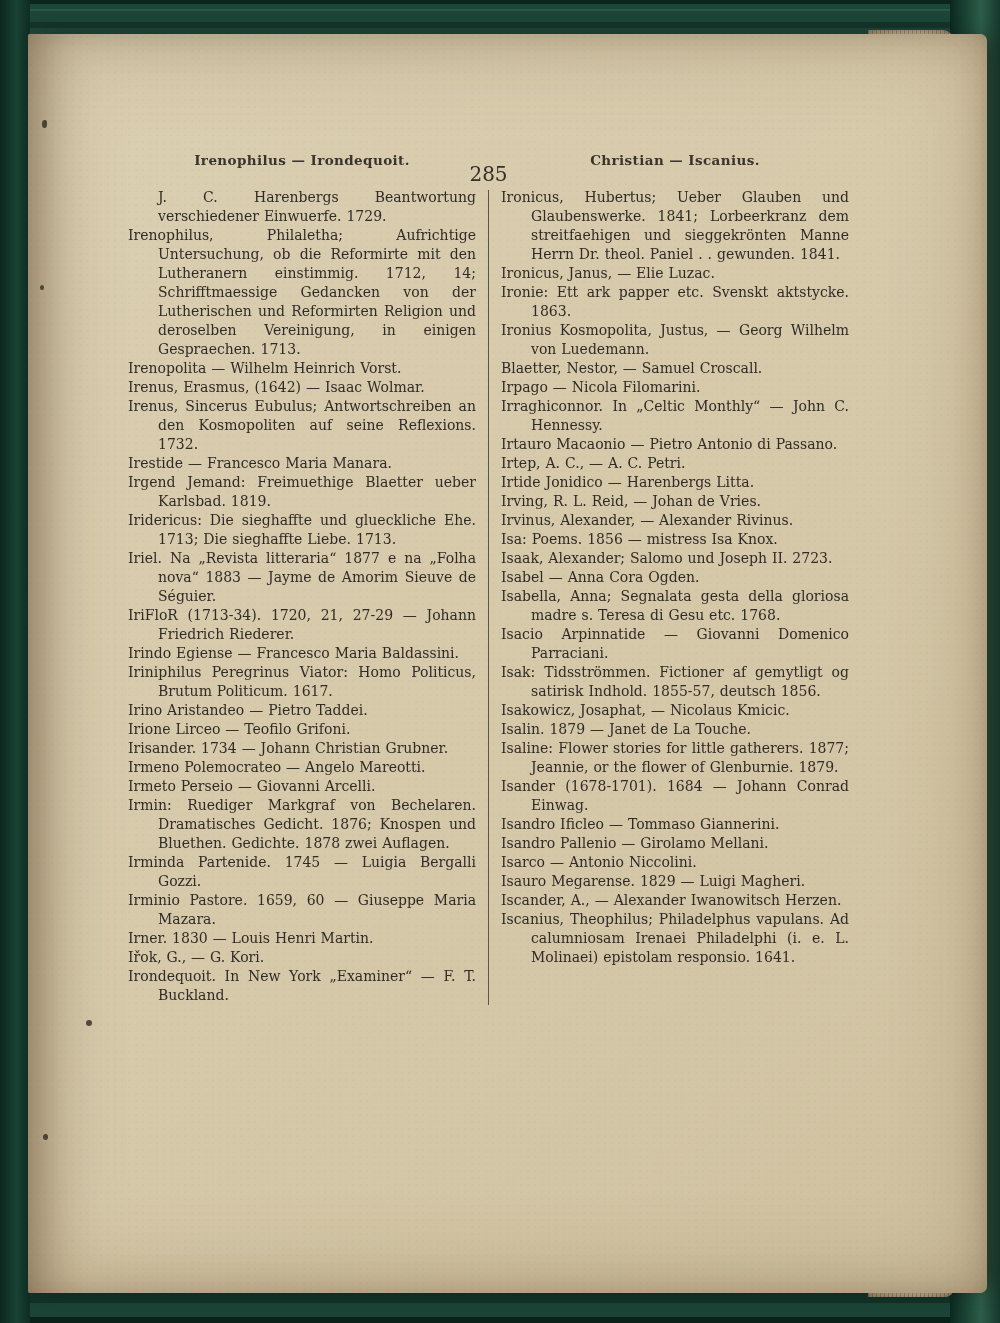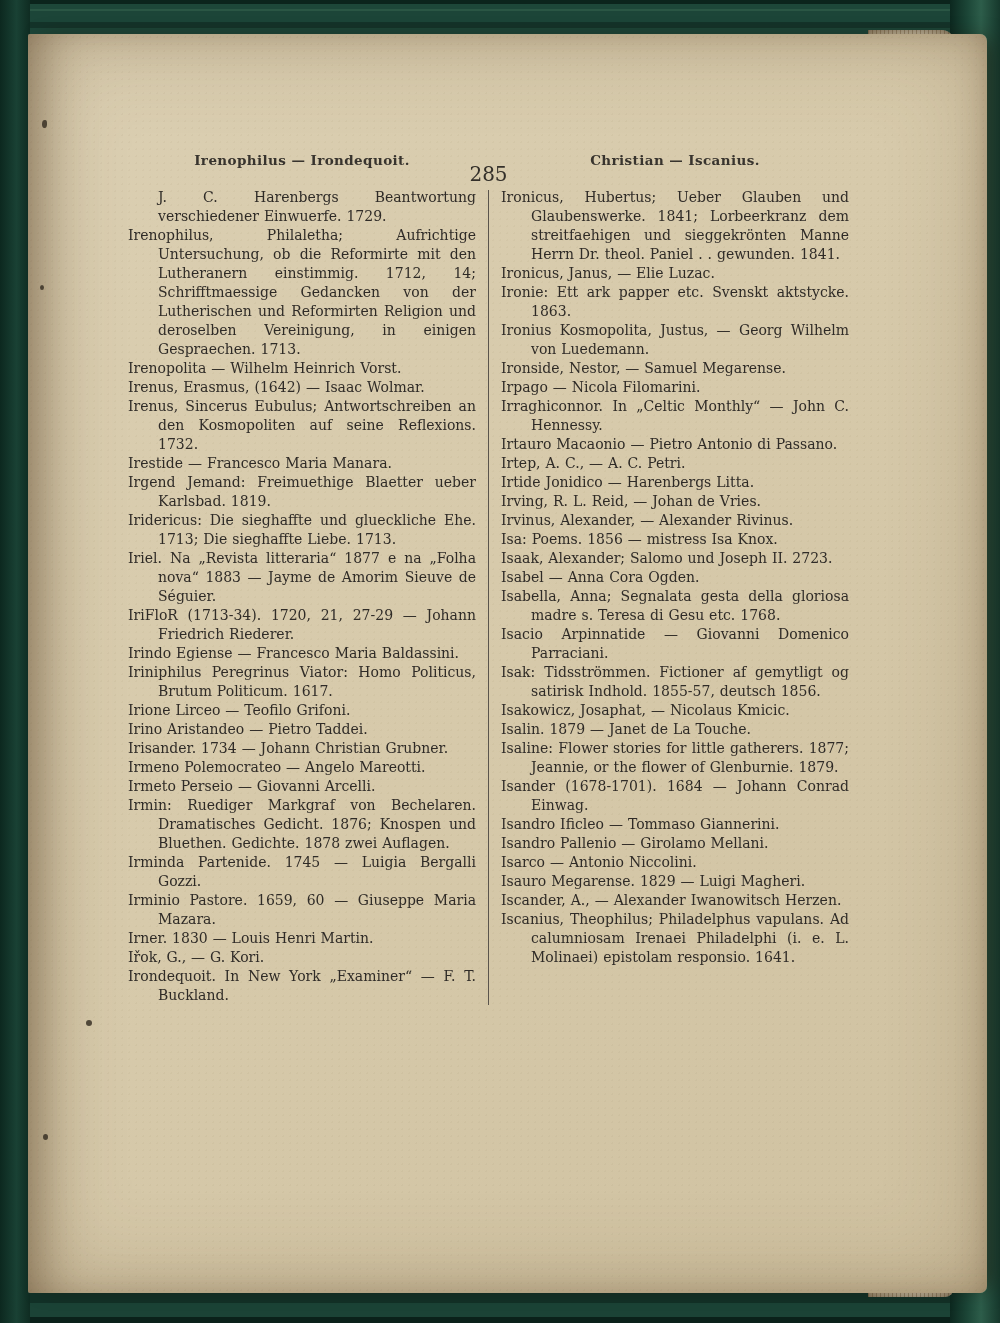--- a/index.html
+++ b/index.html
@@ -120,39 +120,39 @@
           <p class="entry">Irenopolita — Wilhelm Heinrich Vorst.</p>
           <p class="entry">Irenus, Erasmus, (1642) — Isaac Wolmar.</p>
           <p class="entry">Irenus, Sincerus Eubulus; Antwortschreiben an den Kosmopoliten auf seine Reflexions. 1732.</p>
           <p class="entry">Irestide — Francesco Maria Manara.</p>
           <p class="entry">Irgend Jemand: Freimuethige Blaetter ueber Karlsbad. 1819.</p>
           <p class="entry">Iridericus: Die sieghaffte und glueckliche Ehe. 1713; Die sieghaffte Liebe. 1713.</p>
           <p class="entry">Iriel. Na „Revista litteraria“ 1877 e na „Folha nova“ 1883 — Jayme de Amorim Sieuve de Séguier.</p>
           <p class="entry">IriFloR (1713-34). 1720, 21, 27-29 — Johann Friedrich Riederer.</p>
           <p class="entry">Irindo Egiense — Francesco Maria Baldassini.</p>
           <p class="entry">Iriniphilus Peregrinus Viator: Homo Politicus, Brutum Politicum. 1617.</p>
+          <p class="entry">Irino Aristandeo — Pietro Taddei.</p>
           <p class="entry">Irione Lirceo — Teofilo Grifoni.</p>
-          <p class="entry">Irino Aristandeo — Pietro Taddei.</p>
           <p class="entry">Irisander. 1734 — Johann Christian Grubner.</p>
           <p class="entry">Irmeno Polemocrateo — Angelo Mareotti.</p>
           <p class="entry">Irmeto Perseio — Giovanni Arcelli.</p>
           <p class="entry">Irmin: Ruediger Markgraf von Bechelaren. Dramatisches Gedicht. 1876; Knospen und Bluethen. Gedichte. 1878 zwei Auflagen.</p>
           <p class="entry">Irminda Partenide. 1745 — Luigia Bergalli Gozzi.</p>
           <p class="entry">Irminio Pastore. 1659, 60 — Giuseppe Maria Mazara.</p>
           <p class="entry">Irner. 1830 — Louis Henri Martin.</p>
           <p class="entry">Iřok, G., — G. Kori.</p>
           <p class="entry">Irondequoit. In New York „Examiner“ — F. T. Buckland.</p>
         </div>
       <div class="divider"></div>
       <div class="column">
           <p class="entry">Ironicus, Hubertus; Ueber Glauben und Glaubenswerke. 1841; Lorbeerkranz dem streitfaehigen und sieggekrönten Manne Herrn Dr. theol. Paniel . . gewunden. 1841.</p>
           <p class="entry">Ironicus, Janus, — Elie Luzac.</p>
           <p class="entry">Ironie: Ett ark papper etc. Svenskt aktstycke. 1863.</p>
           <p class="entry">Ironius Kosmopolita, Justus, — Georg Wilhelm von Luedemann.</p>
-          <p class="entry">Ironside, Nestor, — Samuel Megarense.</p>
+          <p class="entry">Blaetter, Nestor, — Samuel Croscall.</p>
           <p class="entry">Irpago — Nicola Filomarini.</p>
           <p class="entry">Irraghiconnor. In „Celtic Monthly“ — John C. Hennessy.</p>
           <p class="entry">Irtauro Macaonio — Pietro Antonio di Passano.</p>
           <p class="entry">Irtep, A. C., — A. C. Petri.</p>
           <p class="entry">Irtide Jonidico — Harenbergs Litta.</p>
           <p class="entry">Irving, R. L. Reid, — Johan de Vries.</p>
           <p class="entry">Irvinus, Alexander, — Alexander Rivinus.</p>
           <p class="entry">Isa: Poems. 1856 — mistress Isa Knox.</p>
           <p class="entry">Isaak, Alexander; Salomo und Joseph II. 2723.</p>
           <p class="entry">Isabel — Anna Cora Ogden.</p>

